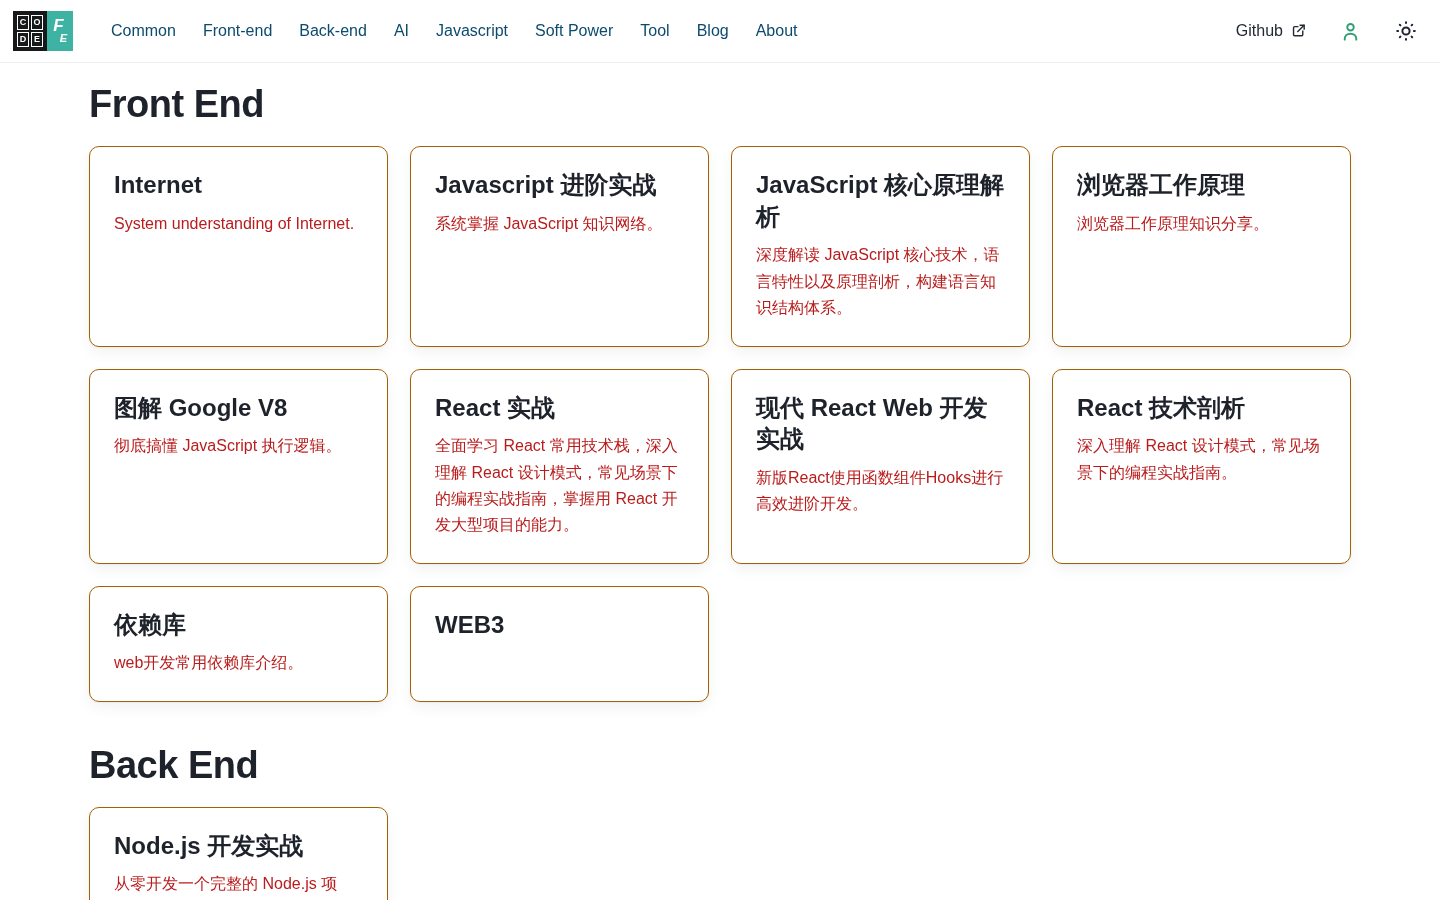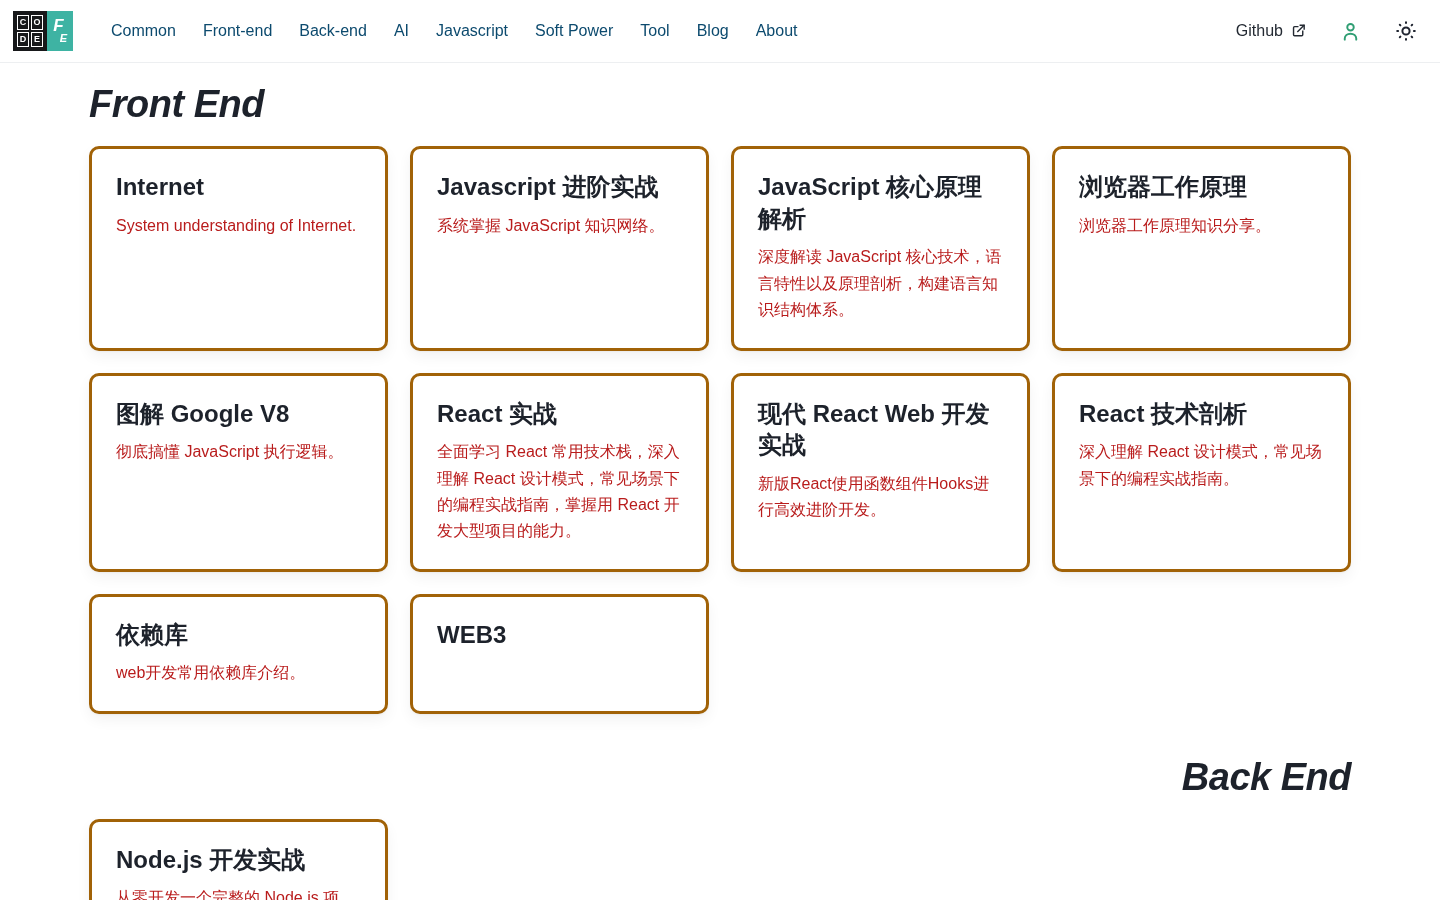--- a/index.html
+++ b/index.html
@@ -47,30 +47,30 @@
   }
   .icon-btn {
     background: none; border: none; padding: 0; cursor: pointer;
     display: flex; align-items: center; justify-content: center;
   }
 
   
   .main { width: 1262px; margin: 0 auto; padding-top: 6px; }
   .section-title {
     font-size: 38px; font-weight: 800; letter-spacing: -0.5px;
-    color: #1d222b; margin: 14px 0 20px; font-style: italic;
+    color: #1d222b; margin: 14px 0 20px;
   }
-  .section-back .section-title { margin-top: 42px; text-align: right; }
+  .section-back .section-title { margin-top: 42px; }
 
   .card-grid {
     display: grid; grid-template-columns: repeat(4, 1fr); gap: 22px;
   }
   .card {
     display: block; background: #fff;
-    border: 3px solid #a16207; border-radius: 10px;
+    border: 1px solid #a16207; border-radius: 10px;
     padding: 22px 24px 24px;
     box-shadow: 0 1px 2px rgba(0,0,0,0.04), 0 6px 14px rgba(0,0,0,0.05);
     text-decoration: none; color: inherit; cursor: pointer;
   }
   .card-title {
     margin: 0 0 10px; font-size: 24px; font-weight: 700;
     color: #1d222b; line-height: 1.32;
   }
   .card-desc {
     margin: 0; font-size: 16px; color: #b91c1c; line-height: 1.65;

